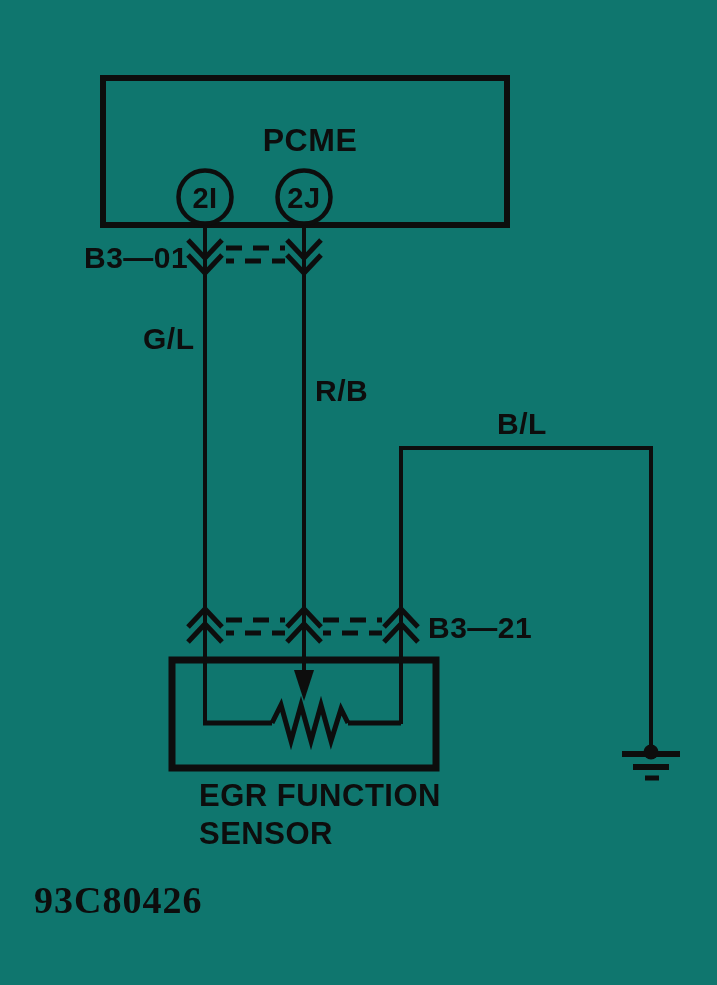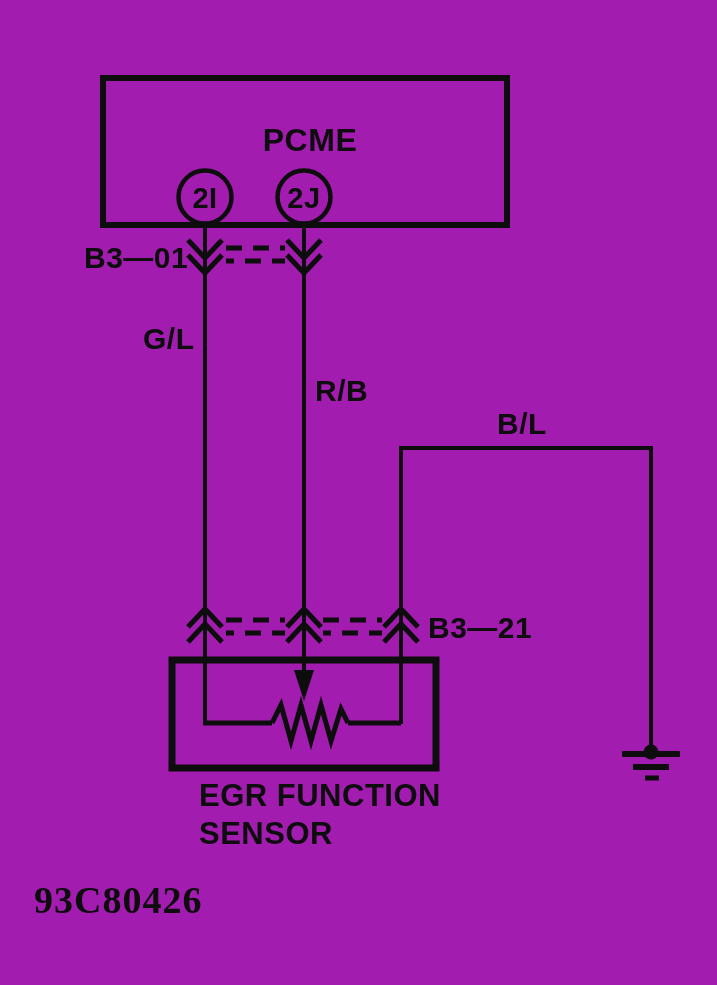--- a/index.html
+++ b/index.html
@@ -4,21 +4,21 @@
 <style>
   html, body {
     margin: 0;
     padding: 0;
     background: #ffffff;
   }
   .stage {
     position: relative;
     width: 717px;
     height: 985px;
-    background: #a21caf;
+    background: #0f766e;
     overflow: hidden;
   }
   svg { display: block; }
   .ink { stroke: #0d0d0d; fill: none; }
   .ink-fill { fill: #0d0d0d; stroke: none; }
   text {
     fill: #0d0d0d;
     font-family: "Liberation Sans", sans-serif;
     font-weight: 700;
     letter-spacing: 0.5px;

